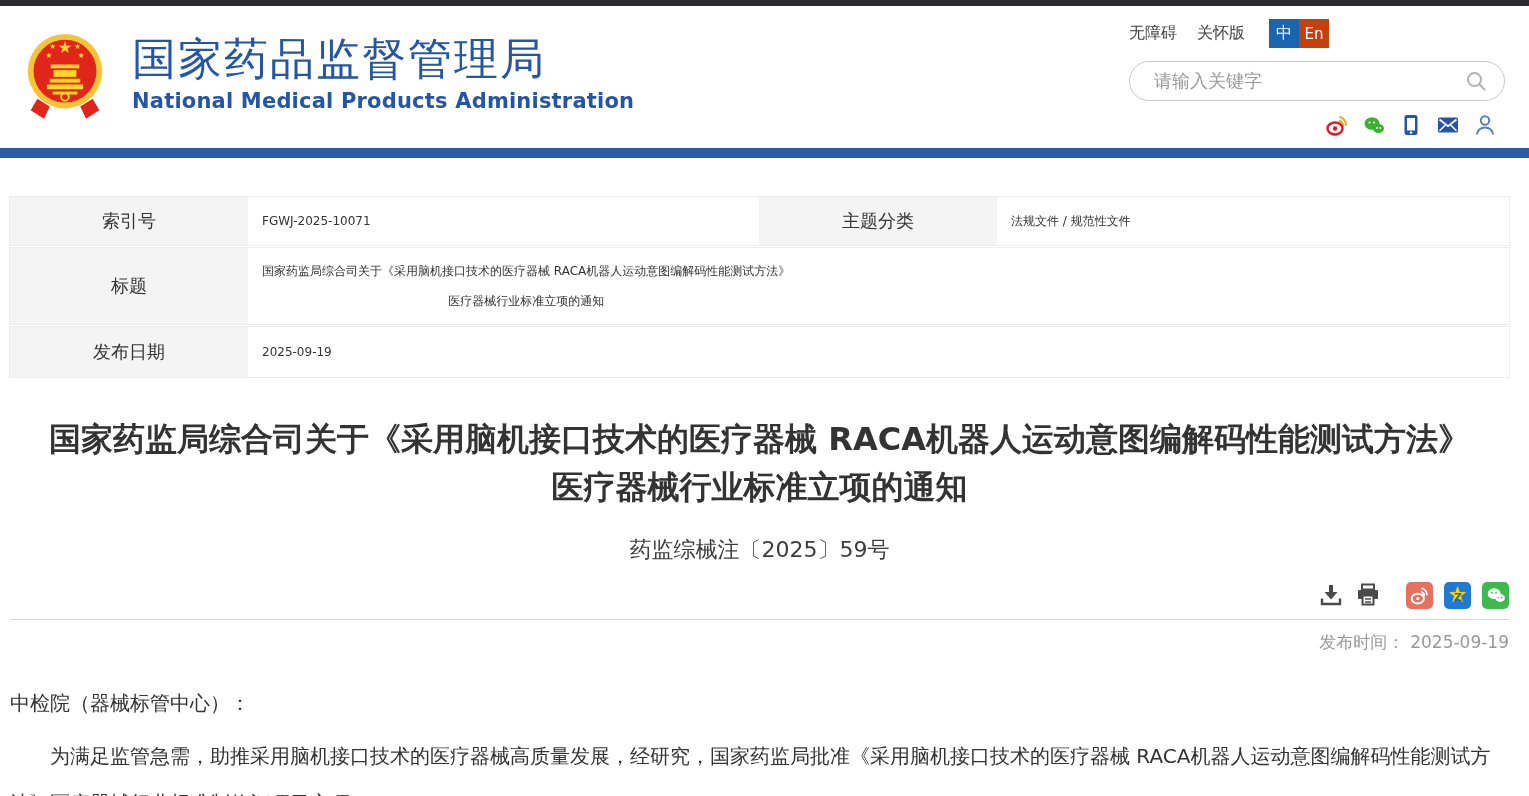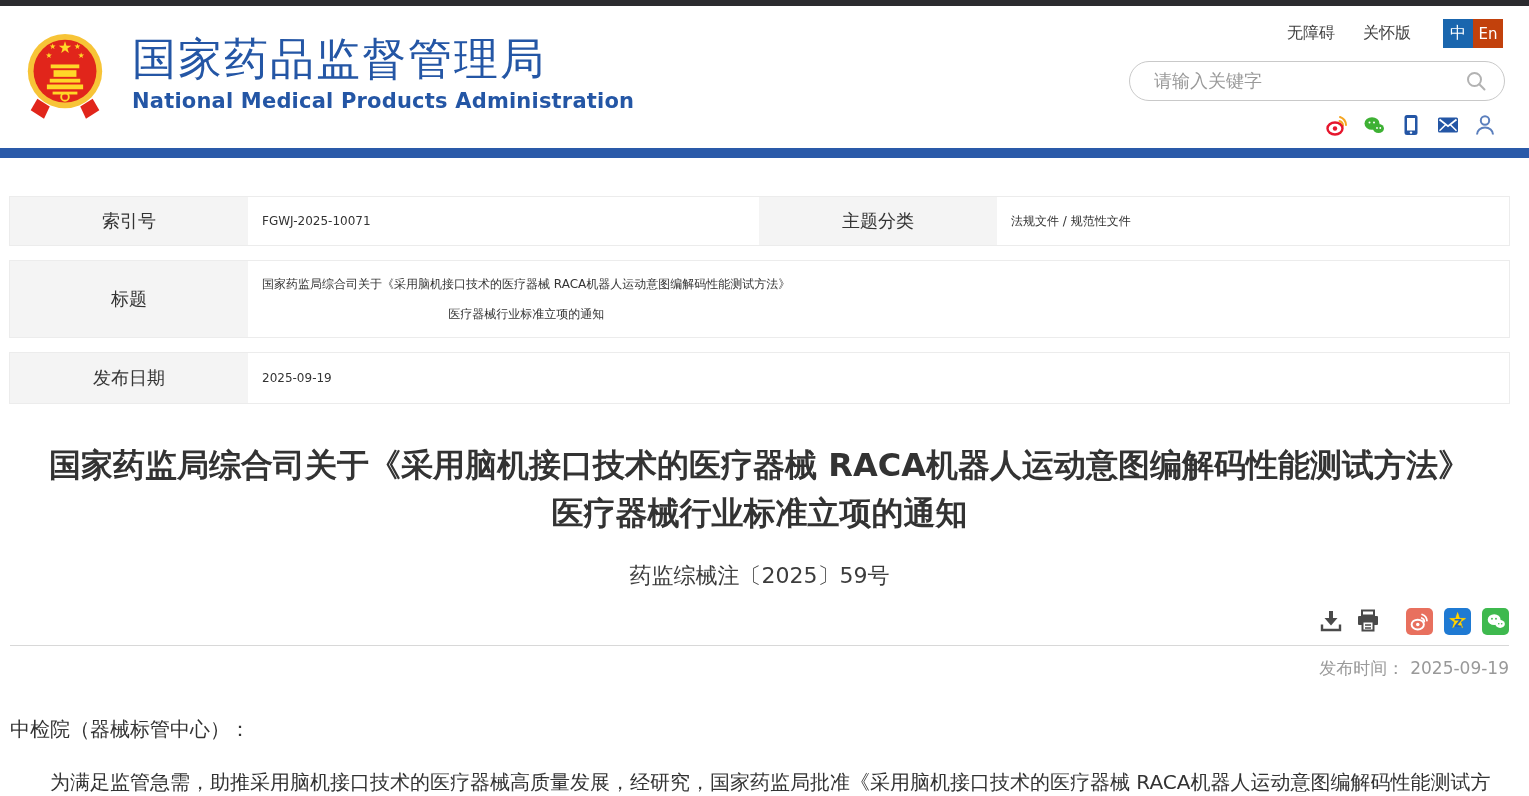--- a/index.html
+++ b/index.html
@@ -10,41 +10,41 @@
   }
   .topbar { height:6px; background:#2b2b2f; }
   
   .site-header { position:relative; height:142px; background:#fff; }
   .brand { position:absolute; left:24px; top:20px; display:flex; align-items:center; }
   .emblem { width:82px; height:96px; flex:0 0 auto; }
   .brand-text { margin-left:26px; }
   .site-name-cn { font-size:44px; font-weight:normal; color:#2456a5; letter-spacing:2px; line-height:1.1; }
   .site-name-en { font-size:21px; font-weight:bold; color:#2456a5; margin-top:5px; letter-spacing:0.2px; }
   .header-right { position:absolute; top:0; right:0; width:420px; }
-  .top-row { display:flex; justify-content:flex-end; align-items:center; padding:13px 26px 0 0;gap:8px; }
+  .top-row { display:flex; align-items:center; padding:13px 26px 0 0; }
   .top-link { font-size:16px; color:#3f3f3f; margin-left:20px; text-decoration:none; cursor:pointer; }
   .lang-toggle { display:flex; margin-left:24px; }
   .lang-btn { width:30px; height:29px; display:flex; align-items:center; justify-content:center; font-size:16px; color:#fff; cursor:pointer; }
   .lang-cn { background:#1a66ae; }
   .lang-en { background:#c2410c; font-size:15px; }
   .search-box {
     margin:13px 24px 0 auto; width:376px; height:40px;
     border:1px solid #c9c9c9; border-radius:21px;
     display:flex; align-items:center; padding:0 16px 0 22px; background:#fff;
   }
   .search-input { flex:1; border:none; outline:none; font-size:18px; color:#333; font-family:Liberation Serif, serif; background:transparent; }
   .search-input::placeholder { color:#9a9a9a; }
   .search-btn { background:none; border:none; padding:0; cursor:pointer; display:flex; }
   .social-row { display:flex; justify-content:flex-end; align-items:center; gap:13px; margin:12px 32px 0 0; }
   .social-icon { width:24px; height:24px; display:flex; cursor:pointer; }
   
   .blue-bar { height:10px; background:#2a5aa9; }
   
   main { padding:0 20px 0 10px; }
-  .meta-table { margin-top:39px; display:flex; flex-direction:column; gap:16px; }
+  .meta-table { margin-top:39px; display:flex; flex-direction:column; gap:3px; }
   .meta-row { display:flex; background:#fff; outline:1px solid #ececec; }
   .m-label {
     background:#f4f4f4; width:238px; flex:0 0 238px;
     display:flex; align-items:center; justify-content:center;
     font-size:18px; color:#333;
   }
   .m-value { display:flex; align-items:center; font-size:12px; color:#333; padding-left:14px; }
   .w-val1 { width:511px; flex:0 0 511px; }
   .grow { flex:1 1 auto; }
   .row-1 { height:48px; }

